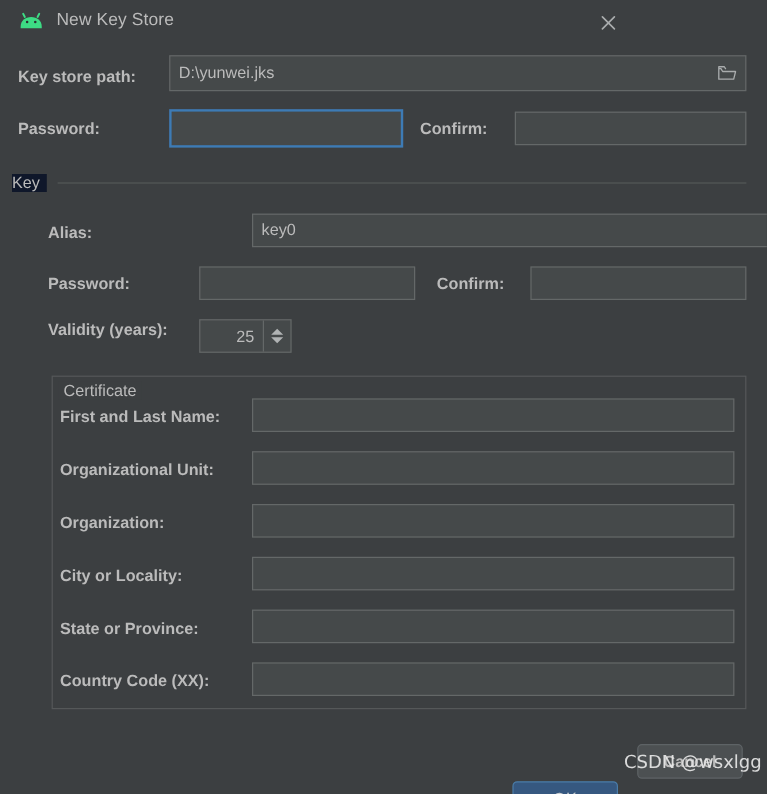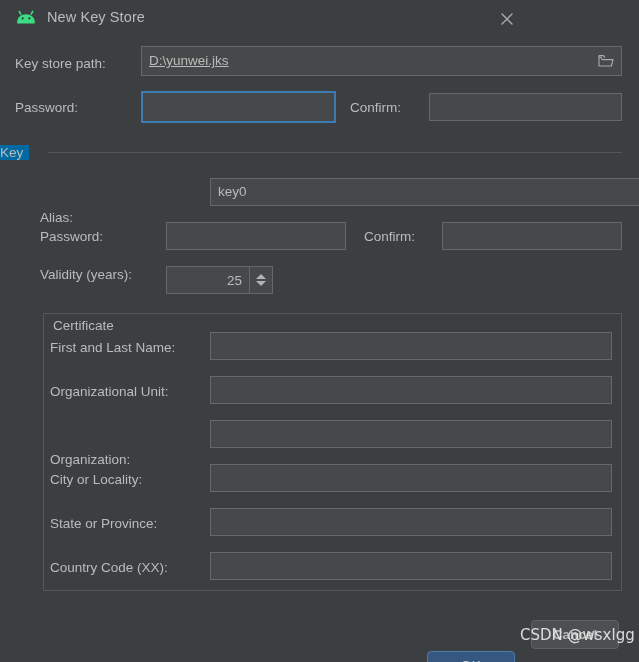--- a/index.html
+++ b/index.html
@@ -43,20 +43,21 @@
     cursor: default;
   }
   .close-btn svg { display:block; }
 
   
   .lbl {
     position: absolute;
     color: #bbbbbb;
     font-size: 13.5px;
     white-space: nowrap;
+    font-weight: bold;
   }
 
   
   .field {
     position: absolute;
     box-sizing: border-box;
     background: #45494a;
     border: 1px solid #646868;
     color: #bbbbbb;
     font-size: 13.5px;
@@ -66,36 +67,36 @@
     display: flex;
     align-items: center;
     outline: none;
   }
   .field.focused {
     border: 2px solid #3d7bb5;
     background: #45494a;
   }
 
   
-  .path-field { padding-right: 42px; text-decoration: underline; }
+  .path-field { padding-right: 42px; }
   .browse-icon {
     position: absolute;
     right: 7px; top: 50%;
     transform: translateY(-50%);
     width: 16px; height: 14px;
     cursor: default;
   }
 
   
   .group-key-title {
     position: absolute;
-    left: 0; top: 145px;
-    font-size: 13.5px;
-    color: #bbbbbb;
-    background: #0369a1;
+    left: 10px; top: 145px;
+    font-size: 13.5px;
+    color: #bbbbbb;
+    background: #0f172a;
     padding-right: 6px;
     z-index: 2;
   }
   .group-key-rule {
     position: absolute;
     left: 48px; top: 152px;
     width: 574px; height: 1px;
     background: #555859;
   }
 
@@ -239,62 +240,62 @@
 
 <span class="lbl" style="left:350px; top:100px;">Confirm:</span>
 
 <div class="field" style="left:429px; top:93px; width:193px; height:28px;">
   <span></span>
 </div>
 
 <span class="group-key-title">Key</span>
 <div class="group-key-rule"></div>
 
-<span class="lbl" style="left:40px; top:186px;margin-top:24px;">Alias:</span>
+<span class="lbl" style="left:40px; top:186px;">Alias:</span>
 
 <div class="field" style="left:166px; top:178px; width:456px; height:28px;margin-left:44px;">
   <span>key0</span>
 </div>
 
 <span class="lbl" style="left:40px; top:229px;">Password:</span>
 
 <div class="field" style="left:166px; top:222px; width:180px; height:28px;">
   <span></span>
 </div>
 
 <span class="lbl" style="left:364px; top:229px;">Confirm:</span>
 
 <div class="field" style="left:442px; top:222px; width:180px; height:28px;">
   <span></span>
 </div>
 
 <span class="lbl" style="left:40px; top:267px;">Validity (years):</span>
 
-<div class="spinner" style="left:166px; top:266px; width:107px; height:28px;">
+<div class="spinner" style="left:166px; top:266px; width:77px; height:28px;">
   <span class="spinner-value">25</span>
   <span class="spinner-arrows">
     <span class="arrow-up"></span>
     <span class="arrow-down"></span>
   </span>
 </div>
 
 <div class="groupbox" style="left:43px; top:313px; width:579px; height:278px;"></div>
 <span class="groupbox-title" style="left:49px; top:306px;">Certificate</span>
 
 <span class="lbl" style="left:50px; top:340px;">First and Last Name:</span>
 <div class="field" style="left:210px; top:332px; width:402px; height:28px;">
   <span></span>
 </div>
 
 <span class="lbl" style="left:50px; top:384px;">Organizational Unit:</span>
 <div class="field" style="left:210px; top:376px; width:402px; height:28px;">
   <span></span>
 </div>
 
-<span class="lbl" style="left:50px; top:452px;">Organization:</span>
+<span class="lbl" style="left:50px; top:428px;">Organization:</span>
 <div class="field" style="left:210px; top:420px; width:402px; height:28px;">
   <span></span>
 </div>
 
 <span class="lbl" style="left:50px; top:472px;">City or Locality:</span>
 <div class="field" style="left:210px; top:464px; width:402px; height:28px;">
   <span></span>
 </div>
 
 <span class="lbl" style="left:50px; top:516px;">State or Province:</span>

